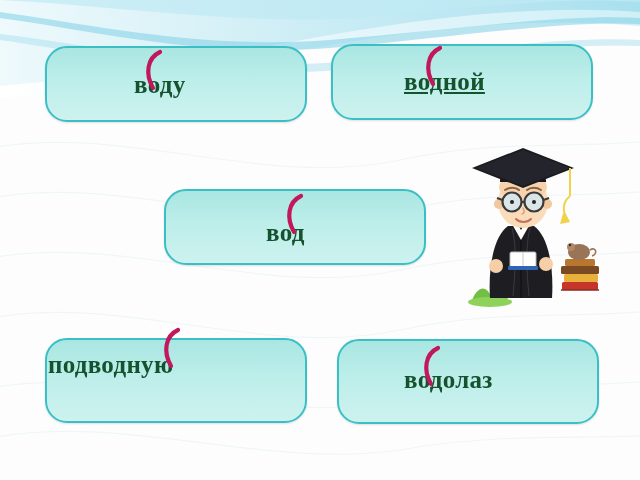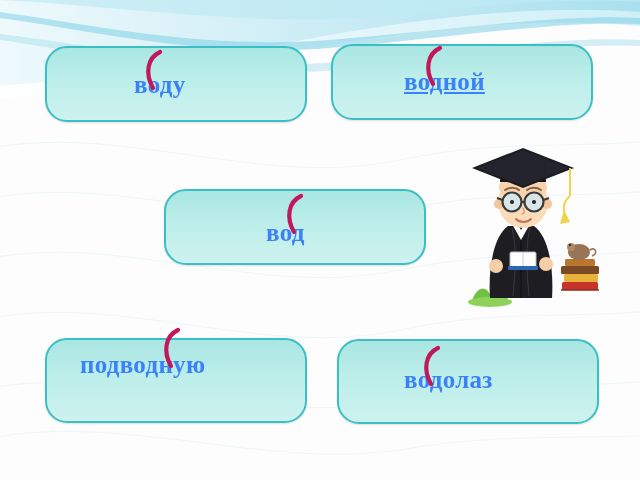--- a/index.html
+++ b/index.html
@@ -45,21 +45,21 @@
     border: 2px solid #3bbfc4;
     border-radius: 22px;
     background: linear-gradient(to bottom, #a9e6e2 0%, #bdeeea 45%, #cdf2ef 100%);
     box-shadow: 0 1px 2px rgba(0,0,0,0.12);
   }
   .word-text {
     position: absolute;
     font-family: "Liberation Serif", serif;
     font-weight: bold;
     font-size: 25px;
-    color: #3b82f6;
+    color: #14532d;
     white-space: nowrap;
     letter-spacing: 0.3px;
   }
   .mark {
     position: absolute;
     pointer-events: none;
   }
 
   
   #boy {
@@ -116,21 +116,21 @@
     <path d="M20,4 C7,10 5,26 13,40" fill="none" stroke="#c2185b" stroke-width="4.2" stroke-linecap="round"></path>
   </svg>
 
   <div class="word-box" style="left:164px; top:189px; width:262px; height:76px;"></div>
   <div class="word-text" style="left:266px; top:219px;">вод</div>
   <svg class="mark" style="left:281px; top:192px; width:28px; height:44px;" viewBox="0 0 28 44">
     <path d="M20,4 C7,10 5,26 13,40" fill="none" stroke="#c2185b" stroke-width="4.2" stroke-linecap="round"></path>
   </svg>
 
   <div class="word-box" style="left:45px; top:338px; width:262px; height:85px;"></div>
-  <div class="word-text" style="left:48px; top:351px;margin-left:32px;">подводную</div>
+  <div class="word-text" style="left:48px; top:351px;">подводную</div>
   <svg class="mark" style="left:158px; top:326px; width:28px; height:44px;" viewBox="0 0 28 44">
     <path d="M20,4 C7,10 5,26 13,40" fill="none" stroke="#c2185b" stroke-width="4.2" stroke-linecap="round"></path>
   </svg>
 
   <div class="word-box" style="left:337px; top:339px; width:262px; height:85px;"></div>
   <div class="word-text" style="left:404px; top:366px;">водолаз</div>
   <svg class="mark" style="left:418px; top:344px; width:28px; height:44px;" viewBox="0 0 28 44">
     <path d="M20,4 C7,10 5,26 13,40" fill="none" stroke="#c2185b" stroke-width="4.2" stroke-linecap="round"></path>
   </svg>
 

